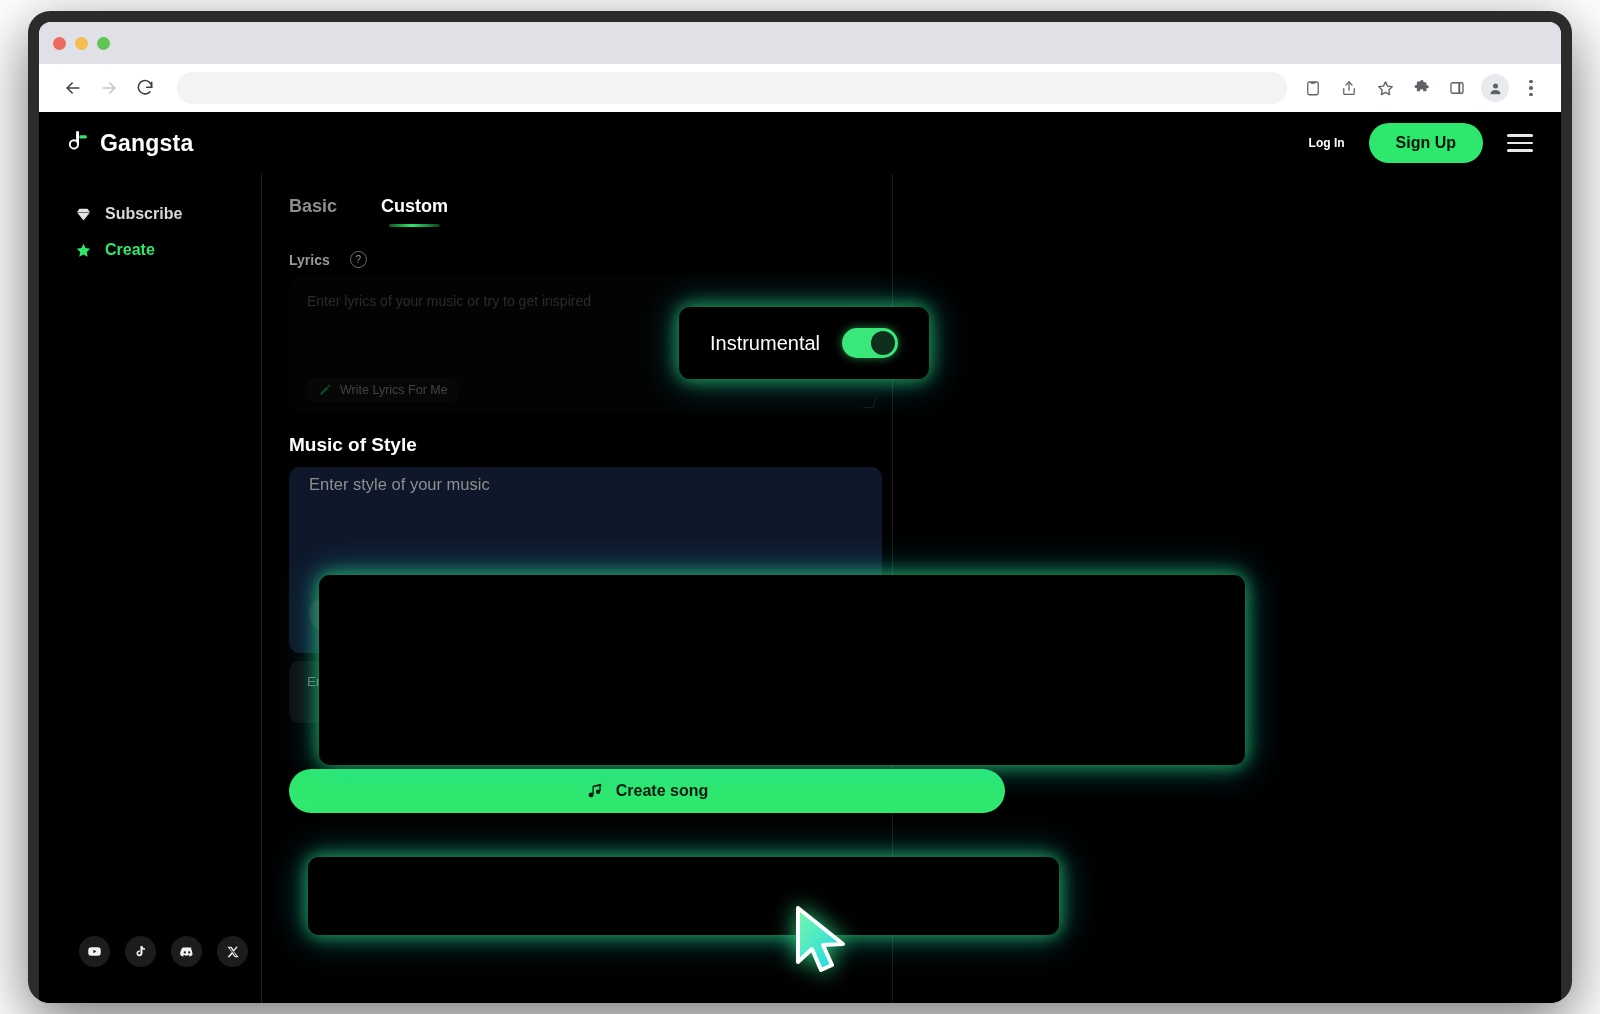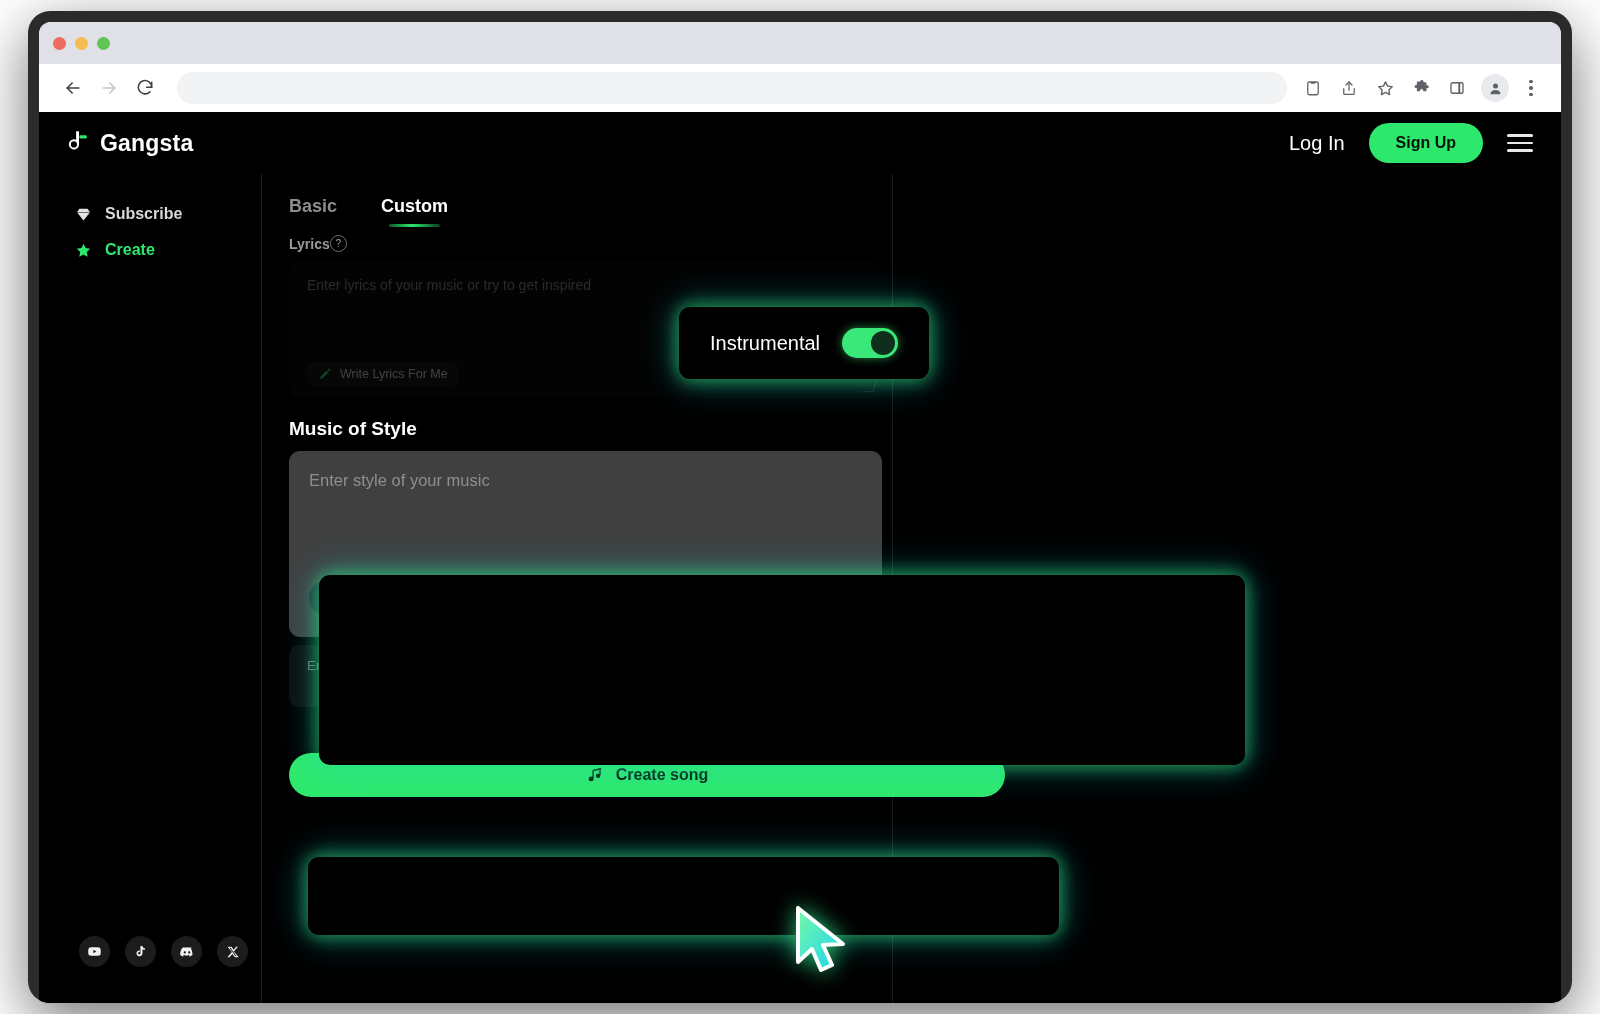--- a/index.html
+++ b/index.html
@@ -73,21 +73,21 @@
   }
   .appheader{
     height:62px;background:#000;
     display:flex;align-items:center;
     padding:0 28px 0 24px;
     position:relative;z-index:3;
   }
   .brand{display:flex;align-items:center;gap:11px;}
   .brandname{color:#fff;font-size:23px;font-weight:bold;letter-spacing:.2px;}
   .hdr-right{margin-left:auto;display:flex;align-items:center;gap:24px;}
-  .login{color:#ffffff;font-size:20px;font-weight:normal;}
+  .login{color:#ffffff;font-size:12px;font-weight:bold;}
   .signup{
     background:#2ee86d;color:#04130a;
     font-size:16px;font-weight:bold;
     padding:11px 27px;border-radius:22px;
   }
   .burger{display:flex;flex-direction:column;gap:5px;width:26px;}
   .burger i{height:2.6px;background:#e8e8e8;border-radius:2px;display:block;}
 
   .body-row{display:flex;height:829px;}
 
@@ -129,22 +129,22 @@
   .tab{position:relative;padding-bottom:10px;}
   .tab span{font-size:18px;font-weight:bold;}
   .tab.inactive span{color:#8d8d8d;}
   .tab.active span{color:#ffffff;}
   .tabline{
     position:absolute;left:8px;right:8px;bottom:0;height:3px;border-radius:2px;
     background:linear-gradient(90deg,#0d5a24 0%,#2ee86d 45%,#0a3f19 100%);
   }
 
   .lyrlabel{
-    display:flex;align-items:center;gap:0;
-    margin-top:8px;color:#9a9a9a;font-size:14px;font-weight:bold;
+    display:flex;align-items:center;gap:20px;
+    margin-top:24px;color:#9a9a9a;font-size:14px;font-weight:bold;
   }
   .qmark{
     width:15px;height:15px;border-radius:50%;
     border:1.3px solid #6e6e6e;color:#9a9a9a;
     font-size:10px;display:flex;align-items:center;justify-content:center;
     font-weight:normal;
   }
 
   .lyrbox{
     margin-top:9px;width:593px;height:137px;
@@ -164,23 +164,23 @@
     border-right:1.5px solid #565656;border-bottom:1.5px solid #565656;
     transform:skewX(-12deg);
   }
 
   .secttitle{
     margin-top:20px;color:#ffffff;font-size:19px;font-weight:bold;
   }
 
   .stylebox{
     margin-top:11px;width:593px;height:186px;
-    background:#404040;border-radius:11px;
+    background:#0f172a;border-radius:11px;
     position:relative;box-sizing:border-box;
-    padding:20px 20px 0 20px;
+    padding:8px 20px 0 20px;
   }
   .styleph{color:#8f8f8f;font-size:16.5px;}
   .chiprow{
     position:absolute;left:20px;right:20px;bottom:22px;
     display:flex;align-items:center;gap:12px;
   }
   .chip{
     background:#262a31;color:#eaeaea;
     font-size:14.5px;font-weight:bold;
     padding:9px 17px;border-radius:19px;

